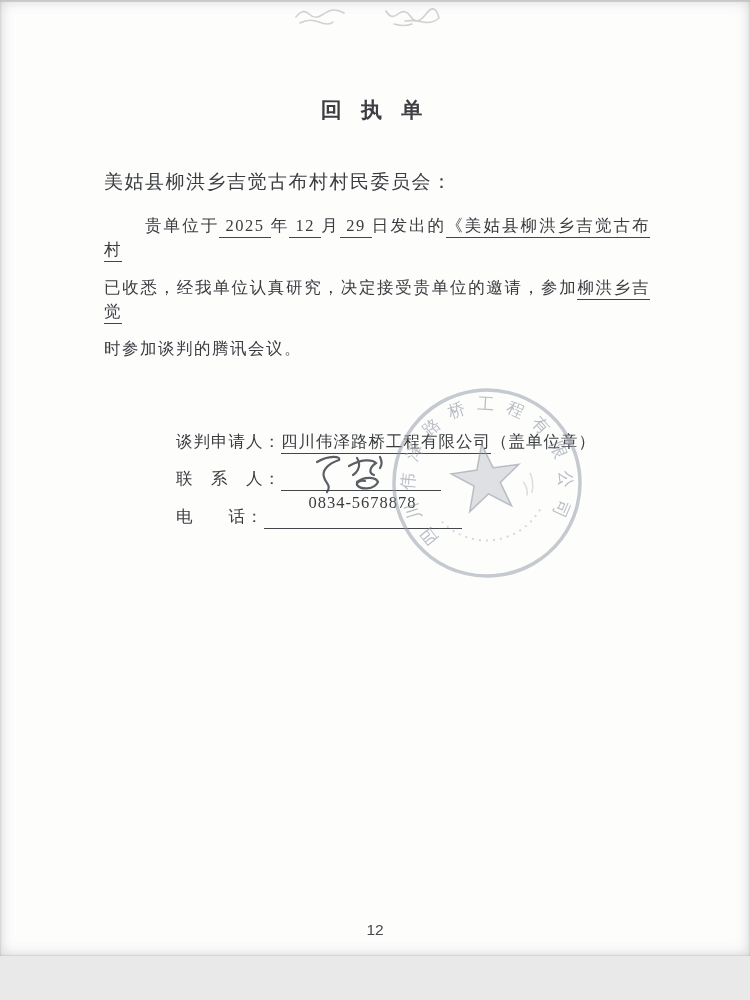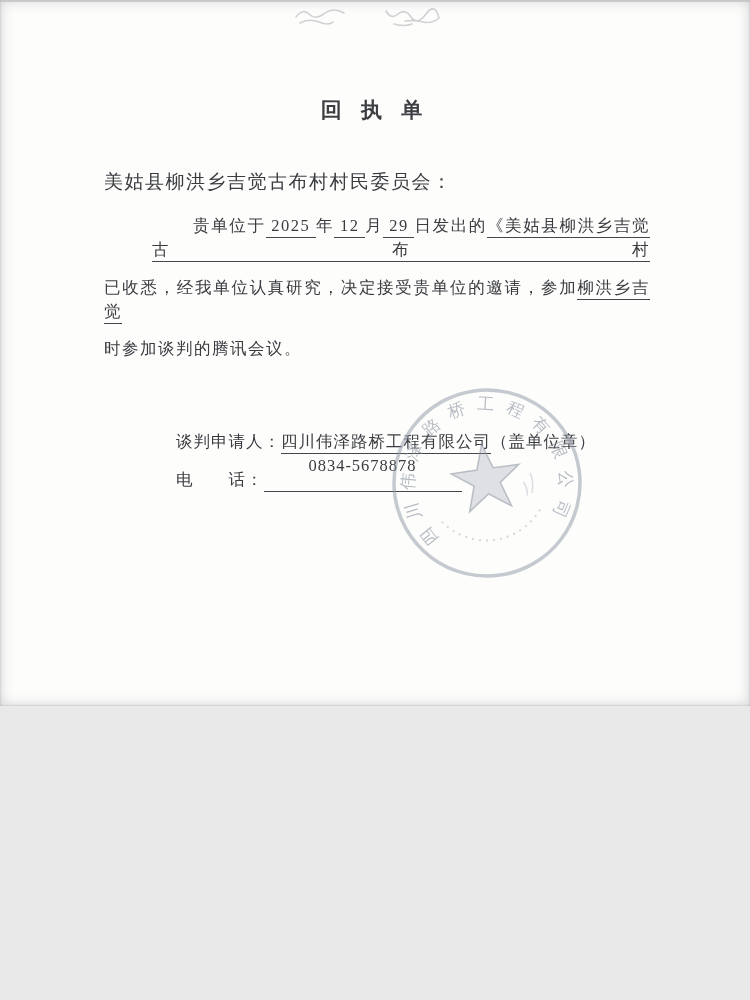--- a/index.html
+++ b/index.html
@@ -1,32 +1,32 @@
 <!DOCTYPE html>
 <html><head>
 <meta charset="utf-8">
 <style>
   html,body{margin:0;padding:0;background:#e9e9ea;}
   .sheet{
-    position:relative;width:750px;height:706px;margin:0 auto;
+    position:relative;width:750px;height:956px;margin:0 auto;
     background:#fdfdfc;overflow:hidden;
     font-family:"Liberation Serif","DejaVu Serif",serif;
     color:#3a3c40;
     box-shadow:inset 0 0 14px rgba(110,112,118,.32), inset 0 0 2px rgba(95,97,103,.45);
   }
   .topline{position:absolute;top:0;left:0;width:100%;height:2px;background:#bcbec0;opacity:.65;}
   .title{
     position:absolute;top:96px;left:0;width:100%;margin:0;
     text-align:center;font-size:21px;font-weight:bold;letter-spacing:7px;color:#3c3e42;
   }
   .recipient{position:absolute;top:169px;left:104px;font-size:19px;letter-spacing:1.5px;}
   .para{position:absolute;top:214px;left:104px;width:546px;font-size:16.5px;letter-spacing:1.5px;}
   .pline{line-height:24px;margin-bottom:13.5px;white-space:nowrap;}
   .pline.just{text-align:justify;text-align-last:justify;white-space:normal;}
-  .pline.indent{text-indent:41px;margin-left:48px;}
+  .pline.indent{text-indent:41px;}
   .u{border-bottom:1.2px solid #43464b;padding-bottom:2px;}
   .form{position:absolute;top:430px;left:176px;font-size:16.5px;letter-spacing:1px;}
   .frow{line-height:24px;white-space:nowrap;}
   .field{display:inline-block;border-bottom:1.2px solid #43464b;text-align:center;padding-bottom:13px;vertical-align:bottom;}
   .f-contact{width:160px;height:23px;position:relative;}
   .f-phone{width:198px;}
   .f-fax{width:188px;}
   .f-year{width:60px;}
   .f-mon{width:40px;}
   .f-day{width:40px;}
@@ -61,20 +61,33 @@
     <div class="pline just indent"><span>贵单位于</span><span class="u"> 2025 </span><span>年</span><span class="u"> 12 </span><span>月</span><span class="u"> 29 </span><span>日发出的</span><span class="u">《美姑县柳洪乡吉觉古布村</span></div>
     <div class="pline just"><span>已收悉，经我单位认真研究，决定接受贵单位的邀请，参加</span><span class="u">柳洪乡吉觉</span></div>
     <div class="pline"><span>时参加谈判的腾讯会议。</span></div>
   </div>
 
   <div class="form">
     <div class="frow">
       <span>谈判申请人：</span><span class="u">四川伟泽路桥工程有限公司</span><span>（盖单位章）</span>
     </div>
     <div class="frow">
+      <span>联　系　人：</span><span class="field f-contact">
+        <svg class="sig" width="100" height="46" viewBox="0 0 100 46" aria-label="王智">
+          <g fill="none" stroke="#3f434a" stroke-width="2.2" stroke-linecap="round" opacity=".85">
+            <path d="M8 12 C 20 5, 32 6, 30 10 C 18 14, 13 21, 15 27 C 16 33, 23 35, 18 42"></path>
+            <path d="M48 8 C 52 14, 50 21, 44 25"></path>
+            <path d="M40 16 C 52 9, 63 9, 67 13 C 61 17, 59 23, 65 25"></path>
+            <path d="M71 7 C 73 11, 73 15, 71 18"></path>
+            <path d="M48 32 C 56 26, 67 27, 69 32 C 65 40, 52 40, 48 35 C 47 32, 52 30, 56 31"></path>
+          </g>
+        </svg>
+      </span>
+    </div>
+    <div class="frow">
       <span>电　　话：</span><span class="field f-phone">0834-5678878</span>
     </div>
   </div>
 
   <svg class="stamp" width="205" height="205" viewBox="0 0 205 205">
     <g transform="rotate(-8 102 100)" fill="#8e96a3">
       <circle cx="102" cy="100" r="93" fill="none" stroke="#8e96a3" stroke-width="3.5" opacity=".5"></circle>
       <path id="sealArc" d="M 50.4,151.6 A 73,73 0 1 1 153.6,151.6" fill="none" stroke="none"></path>
       <text font-size="17" letter-spacing="11" opacity=".62" font-family="Liberation Serif, DejaVu Serif, serif">
         <textPath href="#sealArc" startOffset="4">四川伟泽路桥工程有限公司</textPath>

